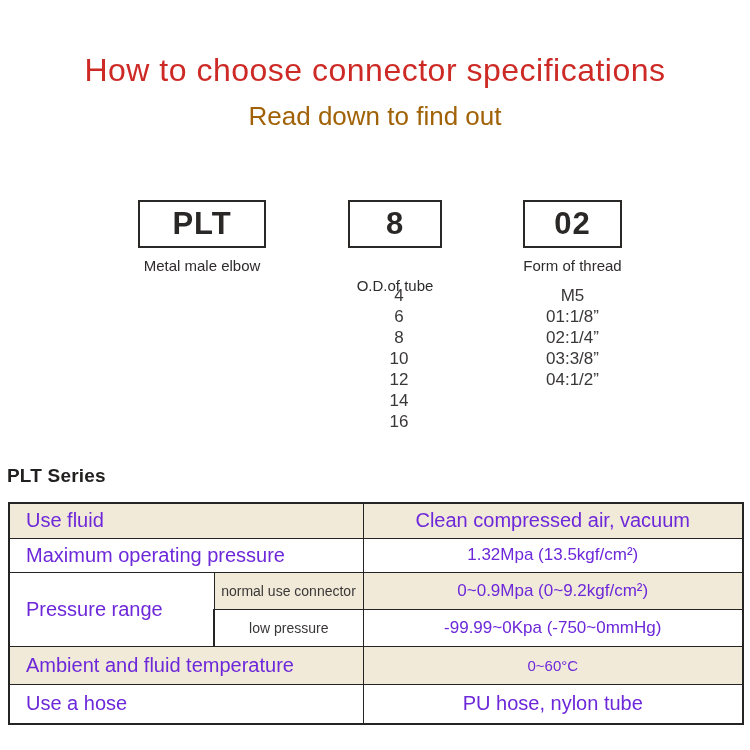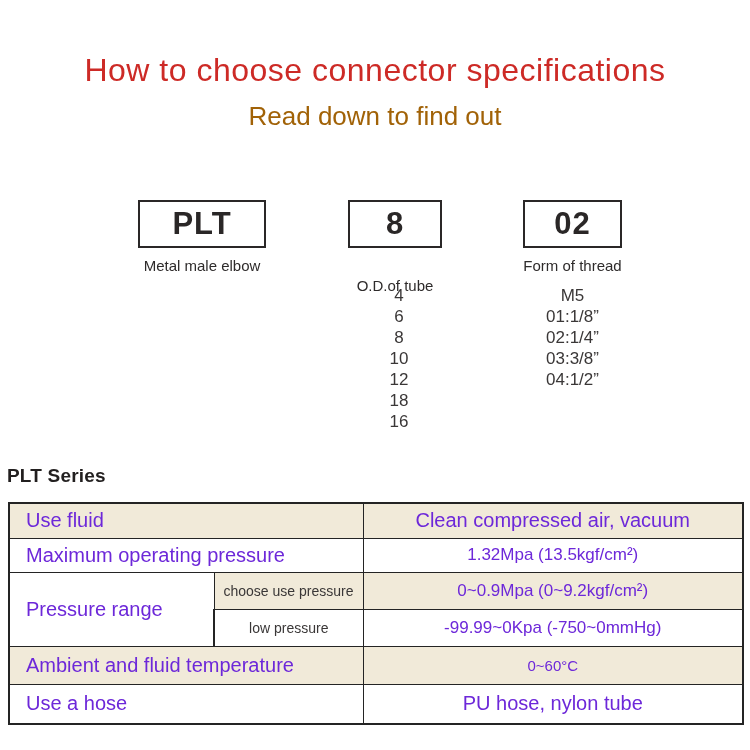--- a/index.html
+++ b/index.html
@@ -143,21 +143,21 @@
   <div class="spec-label plt">Metal male elbow</div>
   <div class="spec-label tube">O.D.of tube</div>
   <div class="spec-label thread">Form of thread</div>
 
   <div class="option-list tube">
     <div>4</div>
     <div>6</div>
     <div>8</div>
     <div>10</div>
     <div>12</div>
-    <div>18</div>
+    <div>14</div>
     <div>16</div>
   </div>
 
   <div class="option-list thread">
     <div>M5</div>
     <div>01:1/8”</div>
     <div>02:1/4”</div>
     <div>03:3/8”</div>
     <div>04:1/2”</div>
   </div>
@@ -174,21 +174,21 @@
         <tr style="height:35px">
       <td colspan="2" class="lbl band">Use fluid</td>
       <td class="val big band">Clean compressed air, vacuum</td>
     </tr>
     <tr style="height:34px">
       <td colspan="2" class="lbl">Maximum operating pressure</td>
       <td class="val">1.32Mpa (13.5kgf/cm²)</td>
     </tr>
     <tr style="height:37px">
       <td rowspan="2" class="lbl">Pressure range</td>
-      <td class="sub band">choose use pressure</td>
+      <td class="sub band">normal use connector</td>
       <td class="val band">0~0.9Mpa (0~9.2kgf/cm²)</td>
     </tr>
     <tr style="height:37px">
       <td class="sub">low pressure</td>
       <td class="val">-99.99~0Kpa (-750~0mmHg)</td>
     </tr>
     <tr style="height:38px">
       <td colspan="2" class="lbl band">Ambient and fluid temperature</td>
       <td class="val small band">0~60°C</td>
     </tr>

